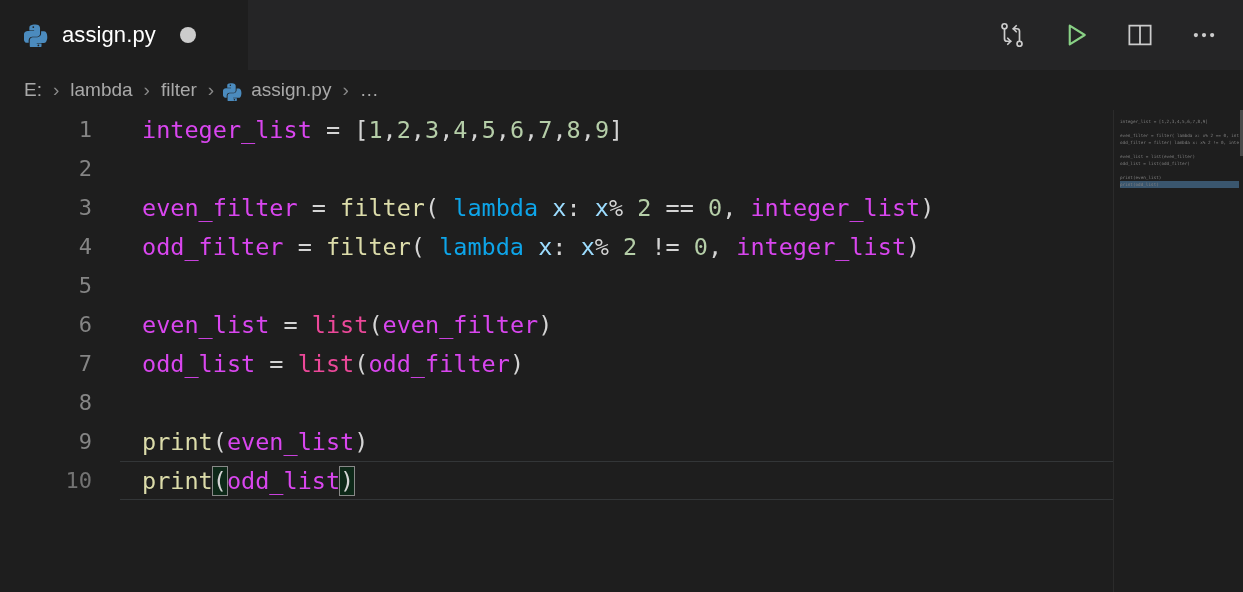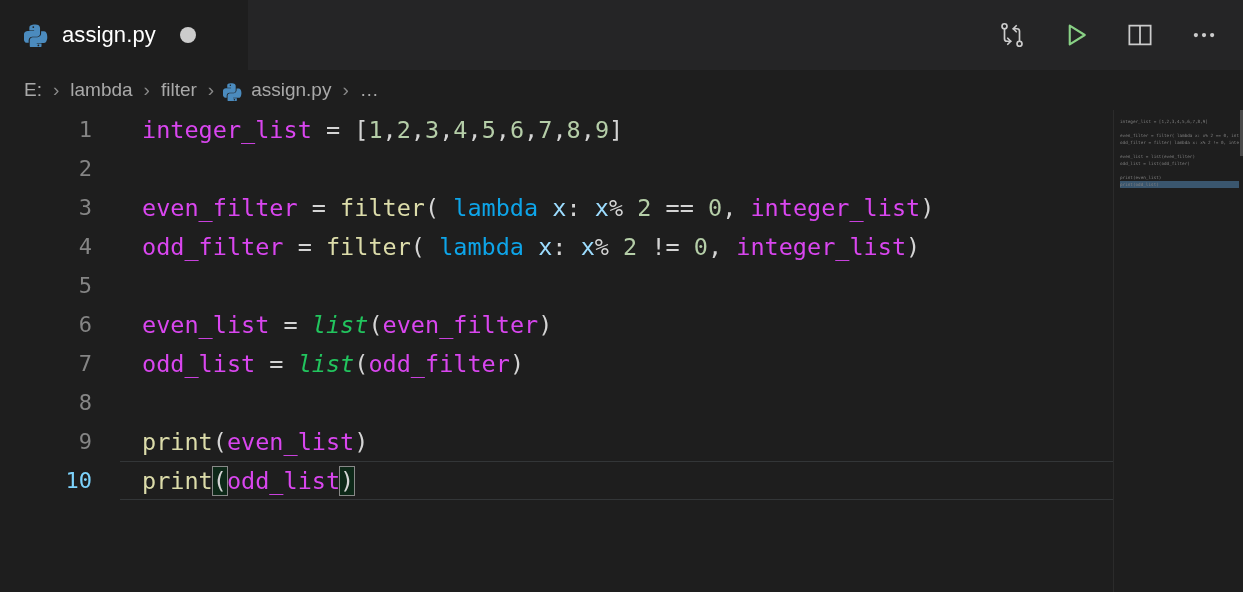--- a/index.html
+++ b/index.html
@@ -125,21 +125,21 @@
   .lineno {
     width: 92px;
     flex: 0 0 auto;
     text-align: right;
     padding-right: 0px;
     color: #858585;
     font-family: "DejaVu Sans Mono", monospace;
     font-size: 22px;
     box-sizing: border-box;
   }
-  .line.active .lineno { color: #7dd3fc; padding-left: 44px; }
+  .line.active .lineno { color: #737373; padding-left: 44px; }
   .code {
     flex: 1 1 auto;
     padding-left: 50px;
     color: #d4d4d4;
     box-sizing: border-box;
   }
   .line.active .cur-line {
     position: absolute;
     left: 120px;
     right: -8px;
@@ -149,21 +149,21 @@
     border-bottom: 1px solid #333638;
     pointer-events: none;
   }
 
   
   .t-var   { color: #d946ef; }
   .t-plain { color: #d4d4d4; }
   .t-num   { color: #b5cea8; }
   .t-fn    { color: #dcdcaa; margin-top: 32px; }
   .t-kw    { color: #0ea5e9; }
-  .t-type  { color: #22c55e; font-style: italic; }
+  .t-type  { color: #ec4899; }
   .t-param { color: #9cdcfe; }
 
   .bracket-match {
     outline: 1px solid #888888;
     background: #0d2818;
   }
   .caret {
     display: inline-block;
     width: 2px;
     height: 28px;

